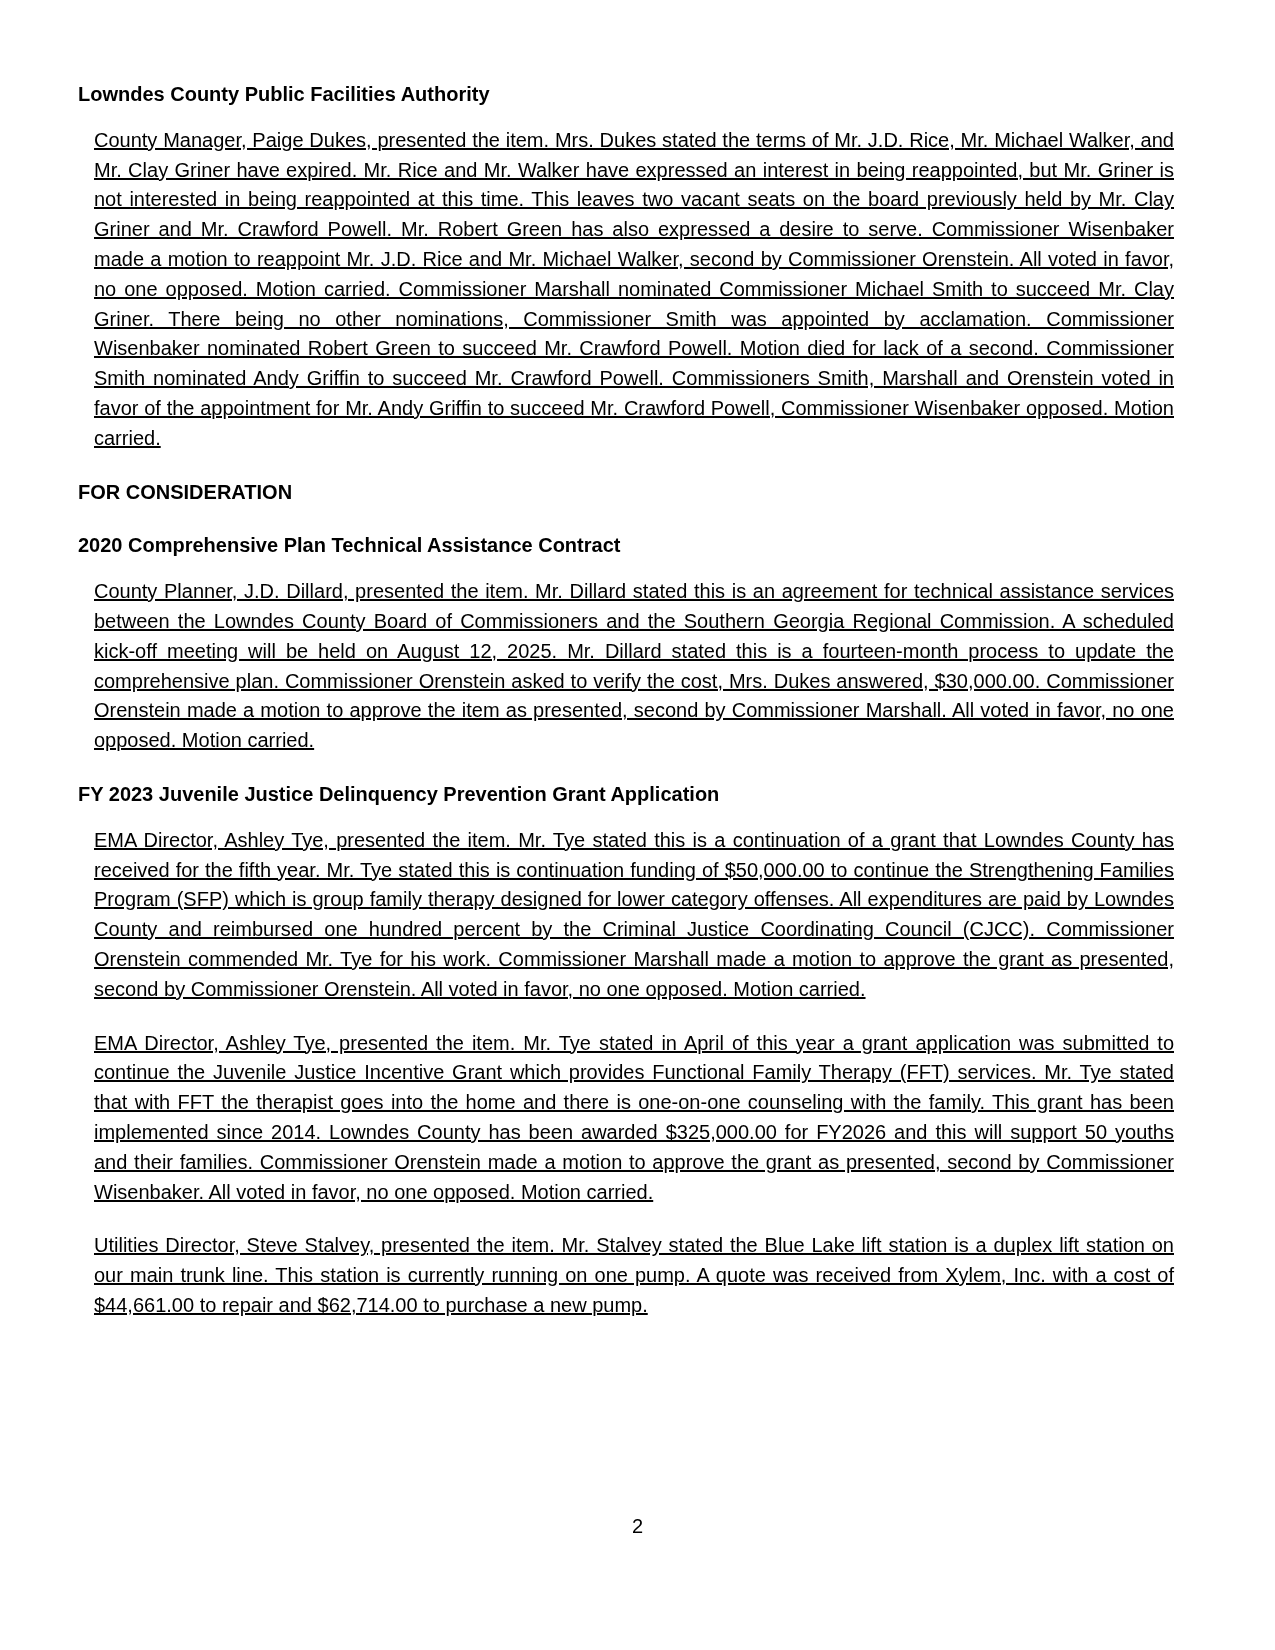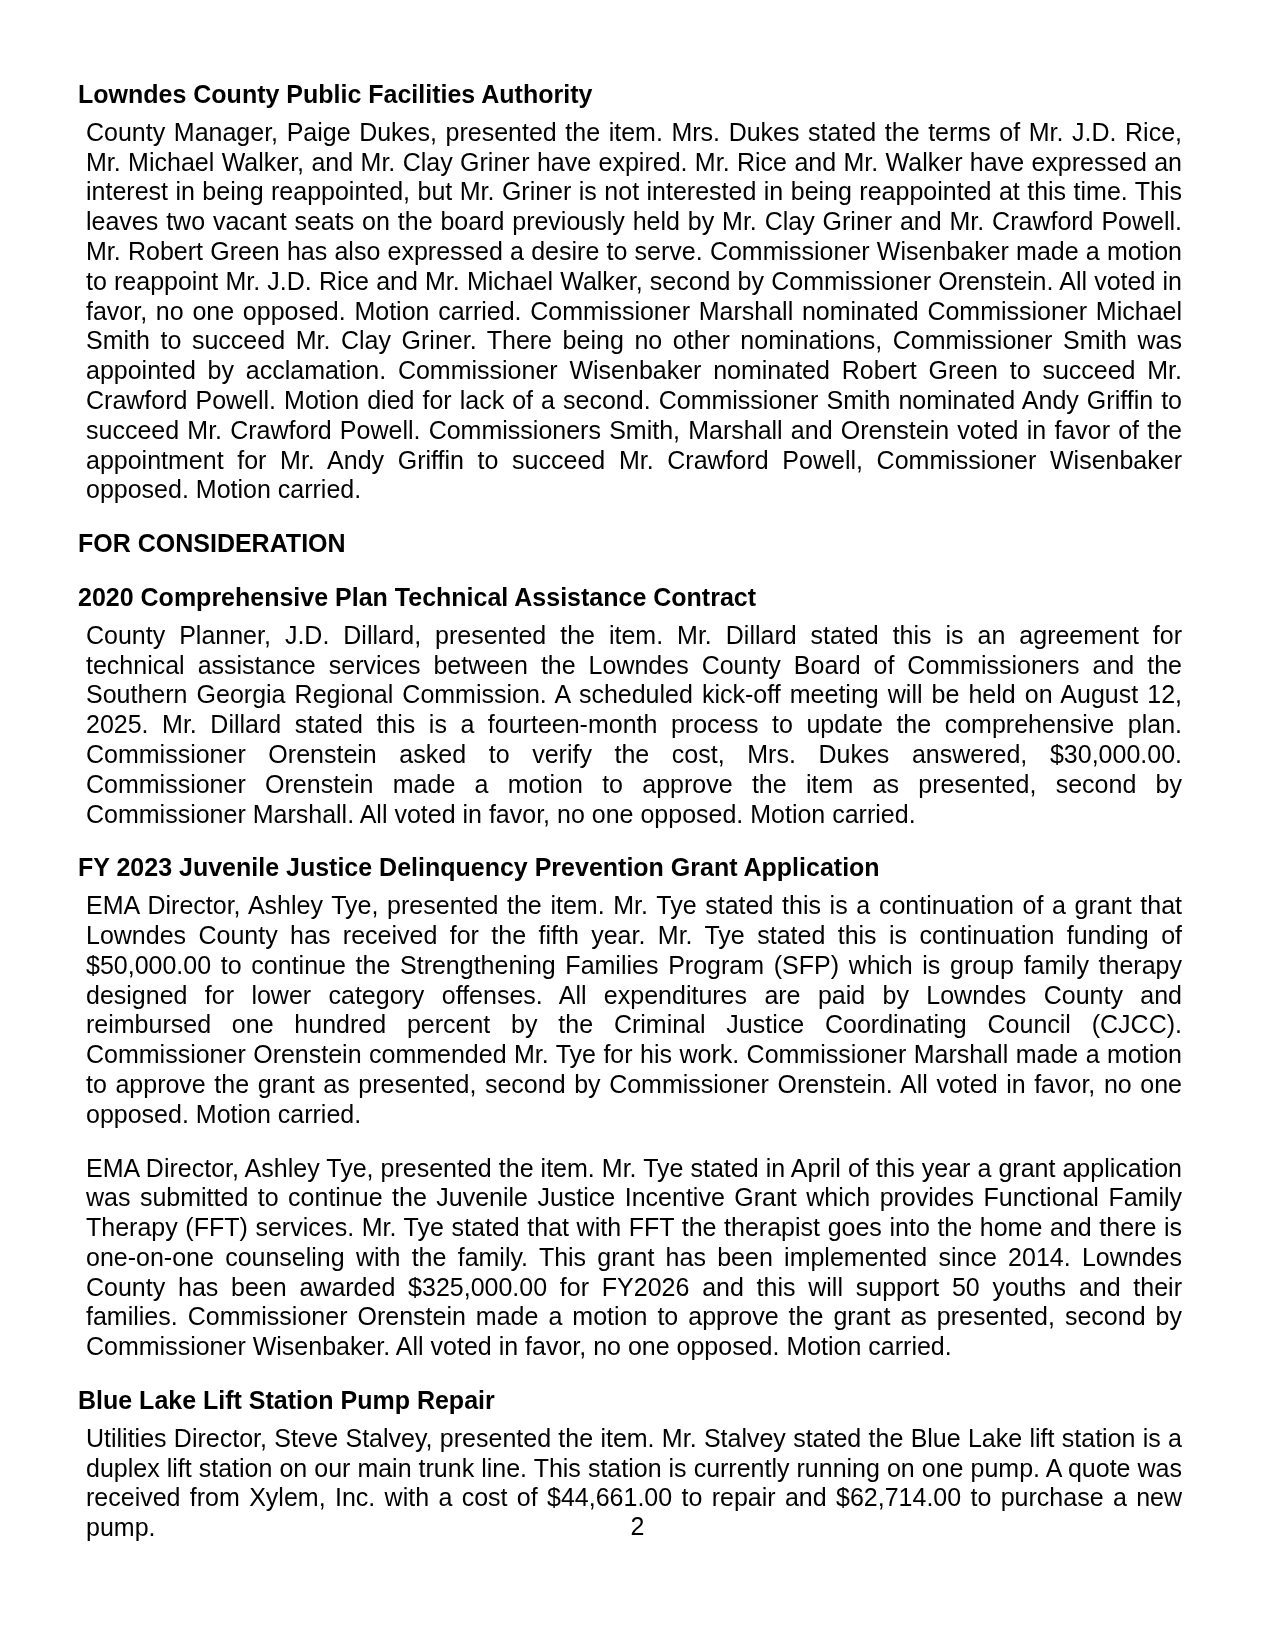--- a/index.html
+++ b/index.html
@@ -8,41 +8,42 @@
     background: #ffffff;
   }
   .page {
     position: relative;
     width: 1275px;
     height: 1650px;
     box-sizing: border-box;
     background: #ffffff;
     color: #000000;
     font-family: "Liberation Sans", sans-serif;
-    font-size: 25px;
+    font-size: 20px;
     line-height: 29.8px;
     padding: 80px 85px 0 78px;
     overflow: hidden;
   }
   section.doc-section {
     margin: 0 0 24px 0;
   }
   h2.section-heading {
     font-size: inherit;
     line-height: inherit;
     font-weight: bold;
     margin: 0;
     padding: 0;
     text-align: left;
   }
   p.section-body {
-    margin: 8px;
+    margin: 16px;
     padding: 0;
     text-align: justify;
     text-justify: inter-word;
+    text-decoration: underline;
   }
   .page-number {
     position: absolute;
     top: 1512px;
     left: 0;
     right: 0;
     text-align: center;
   }
 </style>
 </head>
@@ -67,19 +68,18 @@
   <section class="doc-section">
     <h2 class="section-heading">FY 2023 Juvenile Justice Delinquency Prevention Grant Application</h2>
     <p class="section-body">EMA Director, Ashley Tye, presented the item. Mr. Tye stated this is a continuation of a grant that Lowndes County has received for the fifth year. Mr. Tye stated this is continuation funding of $50,000.00 to continue the Strengthening Families Program (SFP) which is group family therapy designed for lower category offenses. All expenditures are paid by Lowndes County and reimbursed one hundred percent by the Criminal Justice Coordinating Council (CJCC). Commissioner Orenstein commended Mr. Tye for his work. Commissioner Marshall made a motion to approve the grant as presented, second by Commissioner Orenstein. All voted in favor, no one opposed. Motion carried.</p>
   </section>
 
   <section class="doc-section">
     <p class="section-body">EMA Director, Ashley Tye, presented the item. Mr. Tye stated in April of this year a grant application was submitted to continue the Juvenile Justice Incentive Grant which provides Functional Family Therapy (FFT) services. Mr. Tye stated that with FFT the therapist goes into the home and there is one-on-one counseling with the family. This grant has been implemented since 2014. Lowndes County has been awarded $325,000.00 for FY2026 and this will support 50 youths and their families. Commissioner Orenstein made a motion to approve the grant as presented, second by Commissioner Wisenbaker. All voted in favor, no one opposed. Motion carried.</p>
   </section>
 
   <section class="doc-section">
-    <h2 class="section-heading">Blue Lake Lift Station Pump Repair</h2>
     <p class="section-body">Utilities Director, Steve Stalvey, presented the item. Mr. Stalvey stated the Blue Lake lift station is a duplex lift station on our main trunk line. This station is currently running on one pump. A quote was received from Xylem, Inc. with a cost of $44,661.00 to repair and $62,714.00 to purchase a new pump.</p>
   </section>
 
   <div class="page-number">2</div>
 
 </div>
 
 </body></html>

